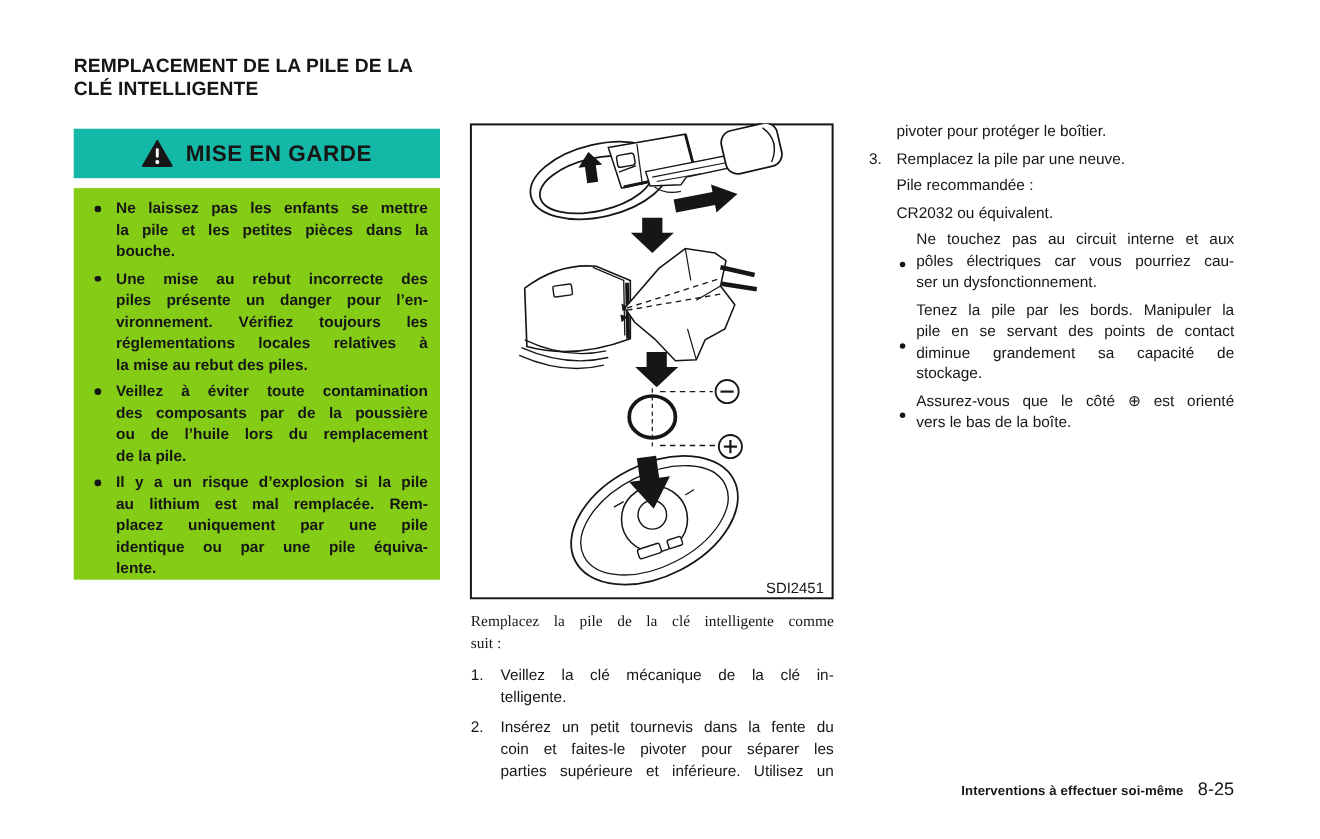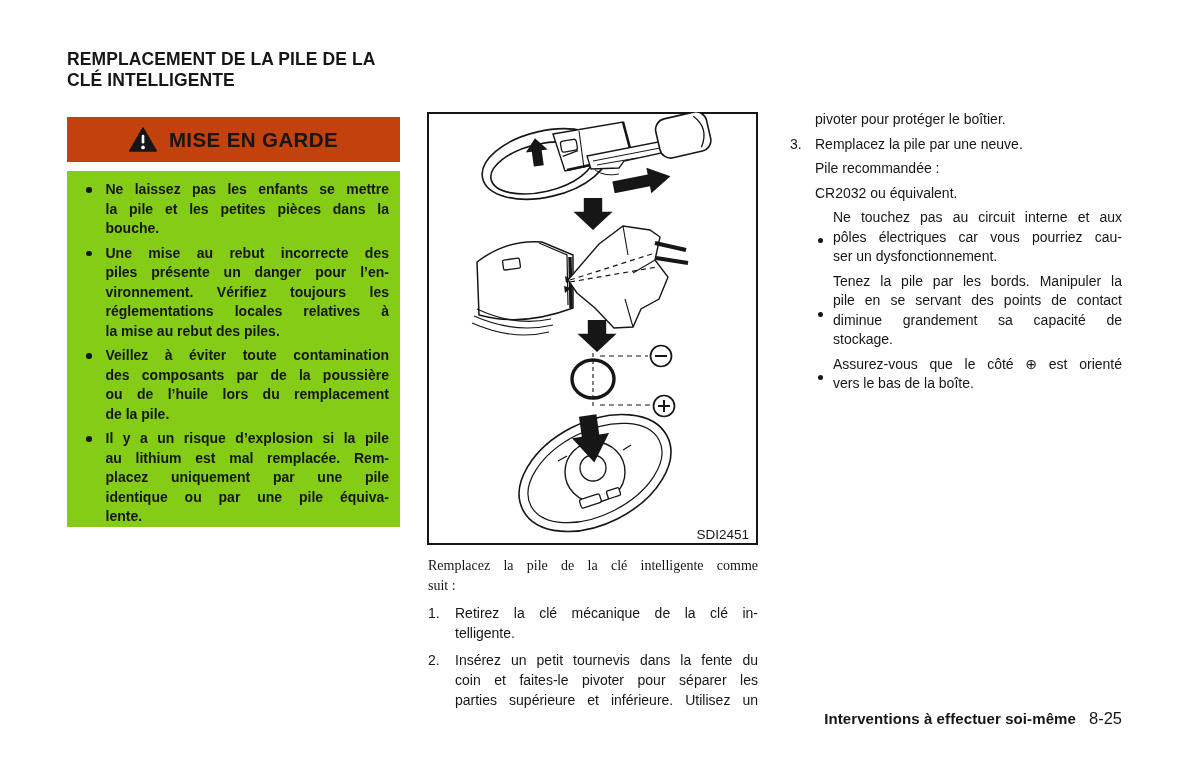--- a/index.html
+++ b/index.html
@@ -16,21 +16,21 @@
   .jlines.cont .jline:last-child { text-align-last:justify; }
   .nojust .jline, .nojust .jline:last-child { text-align:left !important; text-align-last:left !important; white-space:nowrap; }
 
   .title {
     position:absolute; left:67px; top:49px; width:370px;
     font-weight:bold; font-size:17.5px; line-height:20.5px; letter-spacing:0.1px;
   }
 
   .warn-header {
     position:absolute; left:67px; top:117px; width:333px; height:45px;
-    background:#c2410c; display:flex; align-items:center; justify-content:center; gap:12px;
+    background:#14b8a6; display:flex; align-items:center; justify-content:center; gap:12px;
   }
   .warn-header .hdr-label { font-weight:bold; font-size:20.5px; letter-spacing:0.4px; }
   .tri { width:28px; height:25px; display:block; }
 
   .warn-body {
     position:absolute; left:67px; top:171px; width:333px; height:356px;
     background:#84cc16; box-sizing:border-box; padding:9px 11px 0 19px;
   }
   .w-item { display:flex; margin-bottom:5px; }
   .dot { flex:0 0 auto; width:5.5px; height:5.5px; border-radius:50%; background:#161616; margin-top:7px; }
@@ -50,21 +50,21 @@
   .rightcol { position:absolute; left:790px; top:110px; width:332px; font-size:14px; line-height:19.5px; }
   .rightcol > * + * { margin-top:5px; }
   .rightcol .num { flex:0 0 25px; }
   .rightcol .step { margin-top:5px; }
   .indent { margin-left:25px; }
   .sub { display:flex; margin-left:28px;align-items:center; }
   .sub .dot { width:5px; height:5px; margin:7px 10px 0 0; }
   .sub-text { flex:1; }
 
   .footer { position:absolute; right:78px; top:709px; display:flex; align-items:baseline; gap:13px; }
-  .f-sec { font-weight:bold; font-size:15px; letter-spacing:0.1px; }
+  .f-sec { font-weight:bold; font-size:12px; letter-spacing:0.1px; }
   .f-num { font-size:16.5px; }
 </style>
 </head>
 <body>
 
 <div class="page">
 
   <div class="title jlines nojust">
       <div class="jline">REMPLACEMENT DE LA PILE DE LA</div>
       <div class="jline">CLÉ INTELLIGENTE</div>
@@ -225,21 +225,21 @@
   </div>
 
   <div class="midcol">
     <div class="para jlines">
         <div class="jline">Remplacez la pile de la clé intelligente comme</div>
         <div class="jline">suit :</div>
       </div>
     <div class="step">
       <span class="num">1.</span>
       <div class="s-text jlines">
-          <div class="jline">Retirez la clé mécanique de la clé in-</div>
+          <div class="jline">Veillez la clé mécanique de la clé in-</div>
           <div class="jline">telligente.</div>
         </div>
     </div>
     <div class="step">
       <span class="num">2.</span>
       <div class="s-text jlines cont">
           <div class="jline">Insérez un petit tournevis dans la fente du</div>
           <div class="jline">coin et faites-le pivoter pour séparer les</div>
           <div class="jline">parties supérieure et inférieure. Utilisez un</div>
         </div>

